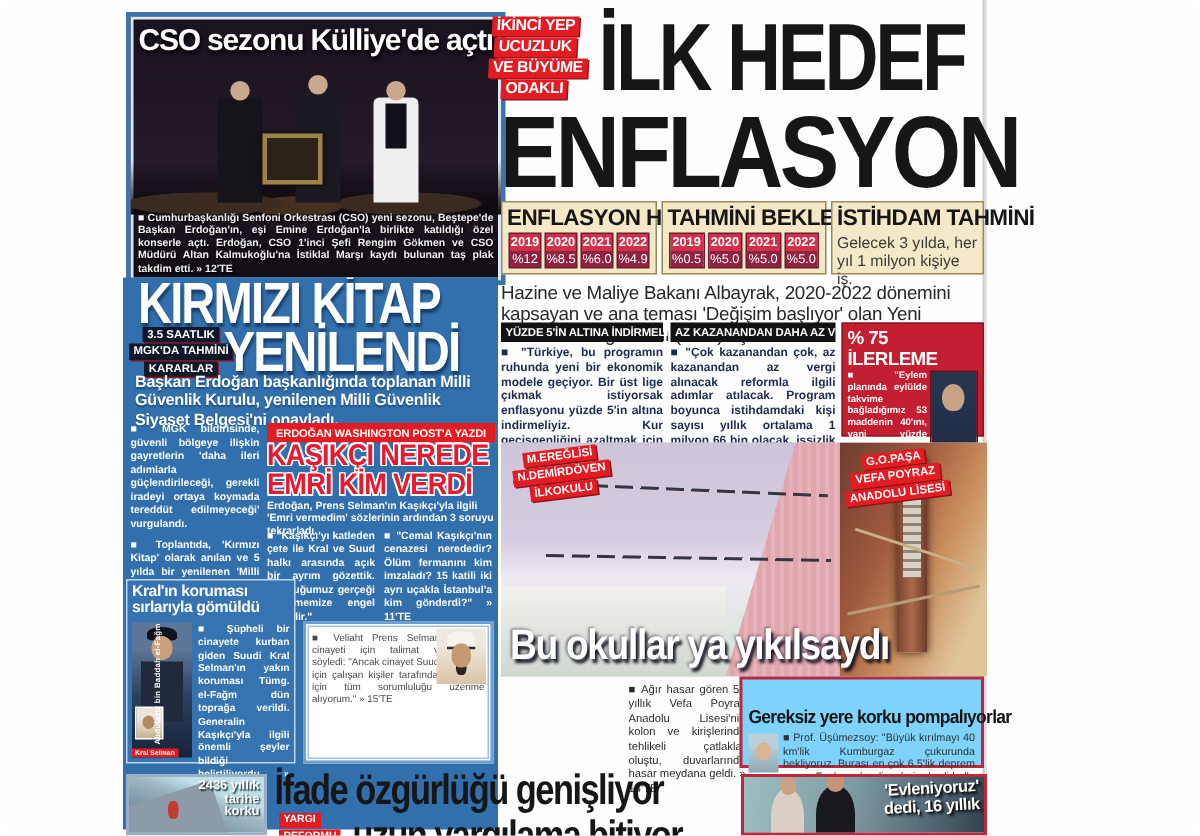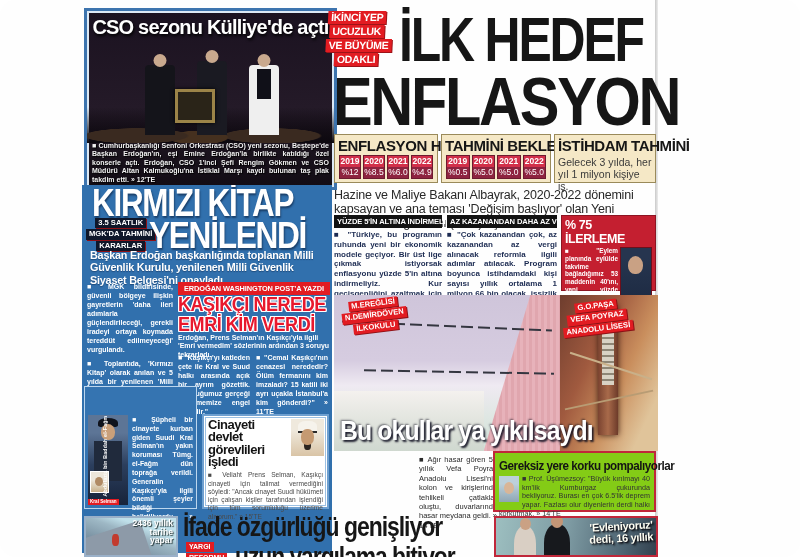--- a/index.html
+++ b/index.html
@@ -78,21 +78,21 @@
   .slantbadge{transform:rotate(-7deg);}
   .slantbadge .strip{display:table;margin:0 auto 1px auto;background:#e21c22;color:#fff;font-weight:900;font-size:7.6px;line-height:1.1;padding:1px 3px;box-shadow:1px 1px 0 #8d1116;white-space:nowrap;}
   .lbl-left{left:8px;top:4px;}
   .lbl-right{left:228px;top:6px;}
   .school-headline{left:6px;bottom:4px;color:#fff;font-weight:900;font-size:27px;letter-spacing:-1px;transform:scale(.92,1.05);transform-origin:left bottom;text-shadow:2px 2px 2px rgba(12,12,30,.9),-1px -1px 2px rgba(12,12,30,.55);}
 
   
   .pcap{top:455px;width:78px;font-size:7.5px;line-height:1.25;color:#2a2a2a;text-align:justify;}
   .pcap1{left:336px;}
   .pcap2{left:419px;}
-  .korku{left:493px;top:451px;width:163px;height:61px;border:2px solid #c0273a;box-sizing:border-box;background:#84cc16;padding:3px 4px;}
+  .korku{left:493px;top:451px;width:163px;height:61px;border:2px solid #c0273a;box-sizing:border-box;background:#7dd3fc;padding:16px 4px;}
   .korku-h{font-size:12.5px;font-weight:900;color:#141414;letter-spacing:-0.5px;transform:scale(.93,1);transform-origin:left top;white-space:nowrap;}
   .korku-body{font-size:7.2px;line-height:1.2;color:#333;margin-top:1px;text-align:justify;}
   .korku-photo{float:left;width:20px;height:26px;margin:1px 3px 0 0;background:linear-gradient(180deg,#bcd0da 0 30%,#8fa6b4 100%);position:relative;}
   .korku-photo::after{content:"";position:absolute;left:5px;top:6px;width:10px;height:12px;border-radius:50%;background:#d9b596;}
 
   
   .panel{left:82px;top:185px;width:250px;height:368px;background:#3170ad;overflow:hidden;color:#fff;}
   .mgk-h1{left:10px;top:-4px;font-size:37px;font-weight:900;letter-spacing:-1.5px;transform:scale(.85,1.05);text-shadow:1px 2px 2px rgba(10,30,60,.6);}
   .mgk-h2{left:67px;top:28px;font-size:36px;font-weight:900;letter-spacing:-1.5px;transform:scale(.88,1.05);text-shadow:1px 2px 2px rgba(10,30,60,.6);}
   .mgk-badge{left:4px;top:33px;}
@@ -292,46 +292,46 @@
     <div class="abs kas-kicker">ERDOĞAN WASHINGTON POST'A YAZDI</div>
     <div class="abs kas-h cond">
       <span style="display:block">KAŞIKÇI NEREDE</span>
       <span style="display:block">EMRİ KİM VERDİ</span>
     </div>
     <div class="abs kas-deck">Erdoğan, Prens Selman'ın Kaşıkçı'yla ilgili 'Emri vermedim' sözlerinin ardından 3 soruyu tekrarladı.</div>
     <div class="abs kas-col kas-col1">■ "Kaşıkçı'yı katleden çete ile Kral ve Suud halkı arasında açık bir ayrım gözettik. Dostluğumuz gerçeği söylememize engel değildir."</div>
     <div class="abs kas-col kas-col2">■ "Cemal Kaşıkçı'nın cenazesi nerededir? Ölüm fermanını kim imzaladı? 15 katili iki ayrı uçakla İstanbul'a kim gönderdi?" » 11'TE</div>
 
     <div class="abs kral">
+      <div class="kral-h">
+        <span style="display:block">Kral'ın koruması</span>
+        <span style="display:block">sırlarıyla gömüldü</span>
+      </div>
       <div class="kral-photo">
         <div class="kral-beret"></div>
         <div class="kral-face"></div>
         <div class="kral-torso"></div>
         <div class="kral-inset"></div>
         <div class="kral-insetlabel">Kral Selman</div>
         <div class="kral-vname">Abdulaziz bin Baddah el-Fağm</div>
       </div>
       <div class="kral-body">■ Şüpheli bir cinayete kurban giden Suudi Kral Selman'ın yakın koruması Tümg. el-Fağm dün toprağa verildi. Generalin Kaşıkçı'yla ilgili önemli şeyler bildiği belirtiliyordu. » 15'TE</div>
     </div>
 
     <div class="abs cinayet">
-      <div class="cin-h">
-        <span style="display:block">Cinayeti devlet</span>
-        <span style="display:block">görevlileri işledi</span>
-      </div>
       <div class="cin-photo"></div>
       <div class="cin-body">■ Veliaht Prens Selman, Kaşıkçı cinayeti için talimat vermediğini söyledi: "Ancak cinayet Suudi hükümeti için çalışan kişiler tarafından işlendiği için tüm sorumluluğu üzerime alıyorum." » 15'TE</div>
     </div>
   </div>
 
   <div class="abs b-photo">
     <div class="b-photo-label">
       <span style="display:block">2436 yıllık</span>
       <span style="display:block">tarihe</span>
-      <span style="display:block">yapar</span>
+      <span style="display:block">korku</span>
     </div>
   </div>
   <div class="abs b-h1 cond">İfade özgürlüğü genişliyor</div>
   <div class="abs b-badge">
     <span class="strip">YARGI</span>
     <span class="strip">REFORMU</span>
   </div>
   <div class="abs b-h2 cond">uzun yargılama bitiyor</div>
   <div class="abs b-right">
     <div class="p1"></div>

